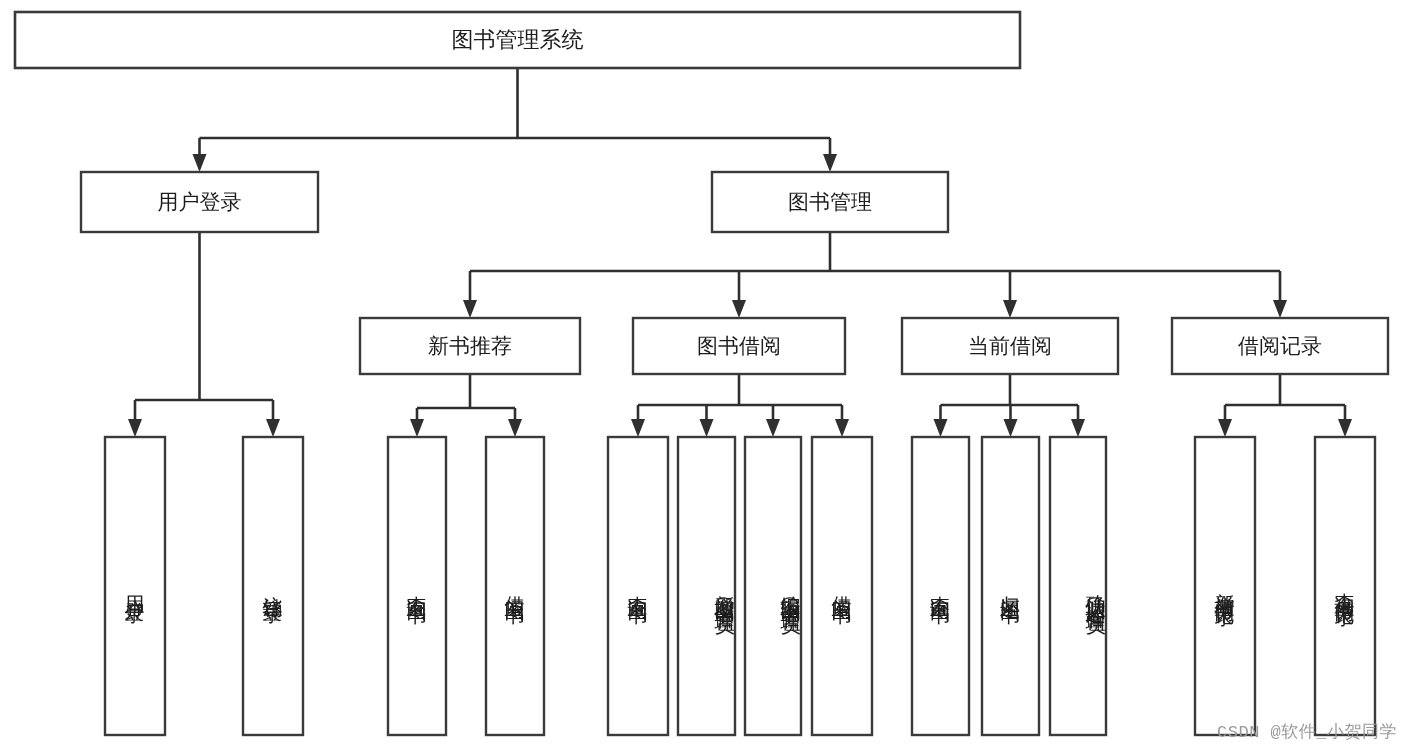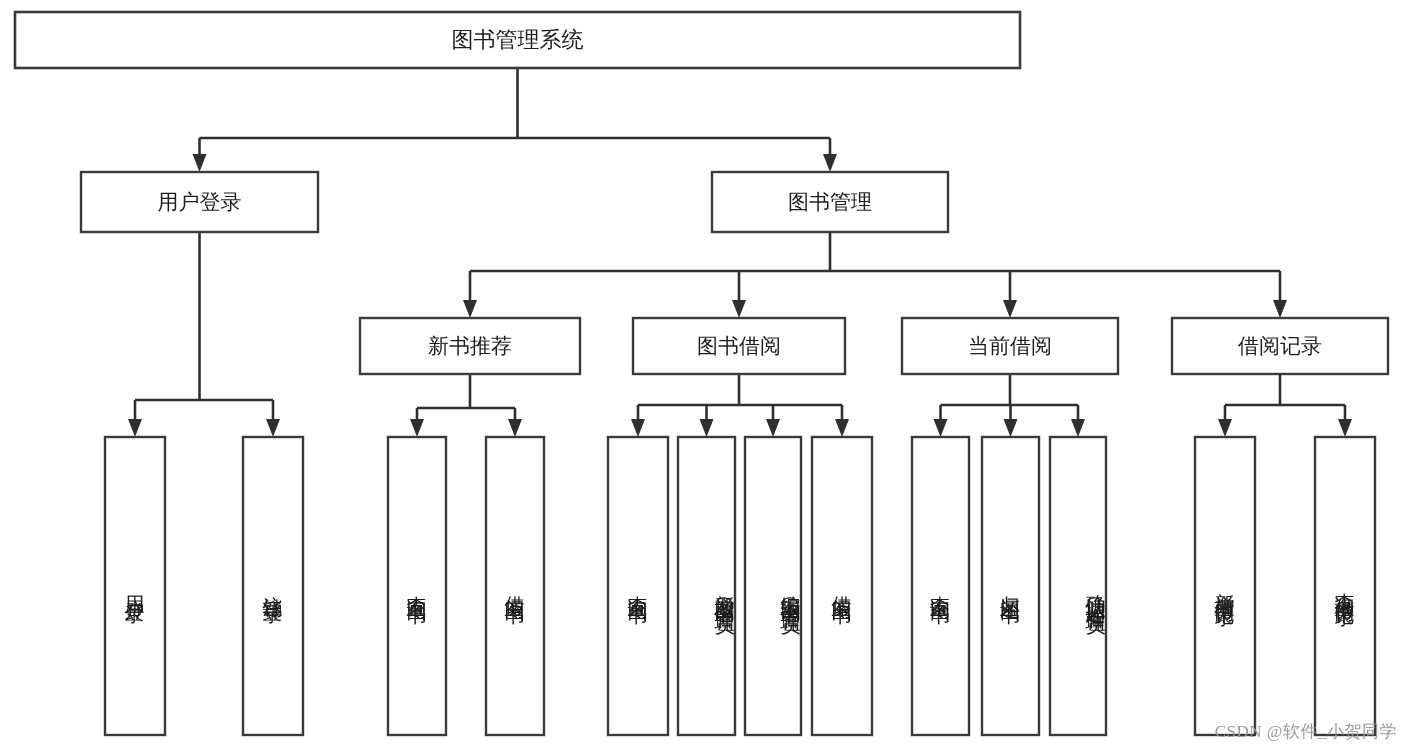--- a/index.html
+++ b/index.html
@@ -74,21 +74,21 @@
     justify-content: center;
     pointer-events: none;
   }
   .leaf-label.centered {
     align-items: center;
   }
   .watermark {
     position: absolute;
     right: 8px;
     bottom: 4px;
-    font-family: Liberation Serif, serif;
+    font-family: Liberation Mono, monospace;
     font-size: 17px;
     color: #9a9a9a;
     white-space: nowrap;
     letter-spacing: 0.5px;
   }
 </style>
 </head>
 <body>
 
 <div id="diagram-root">

